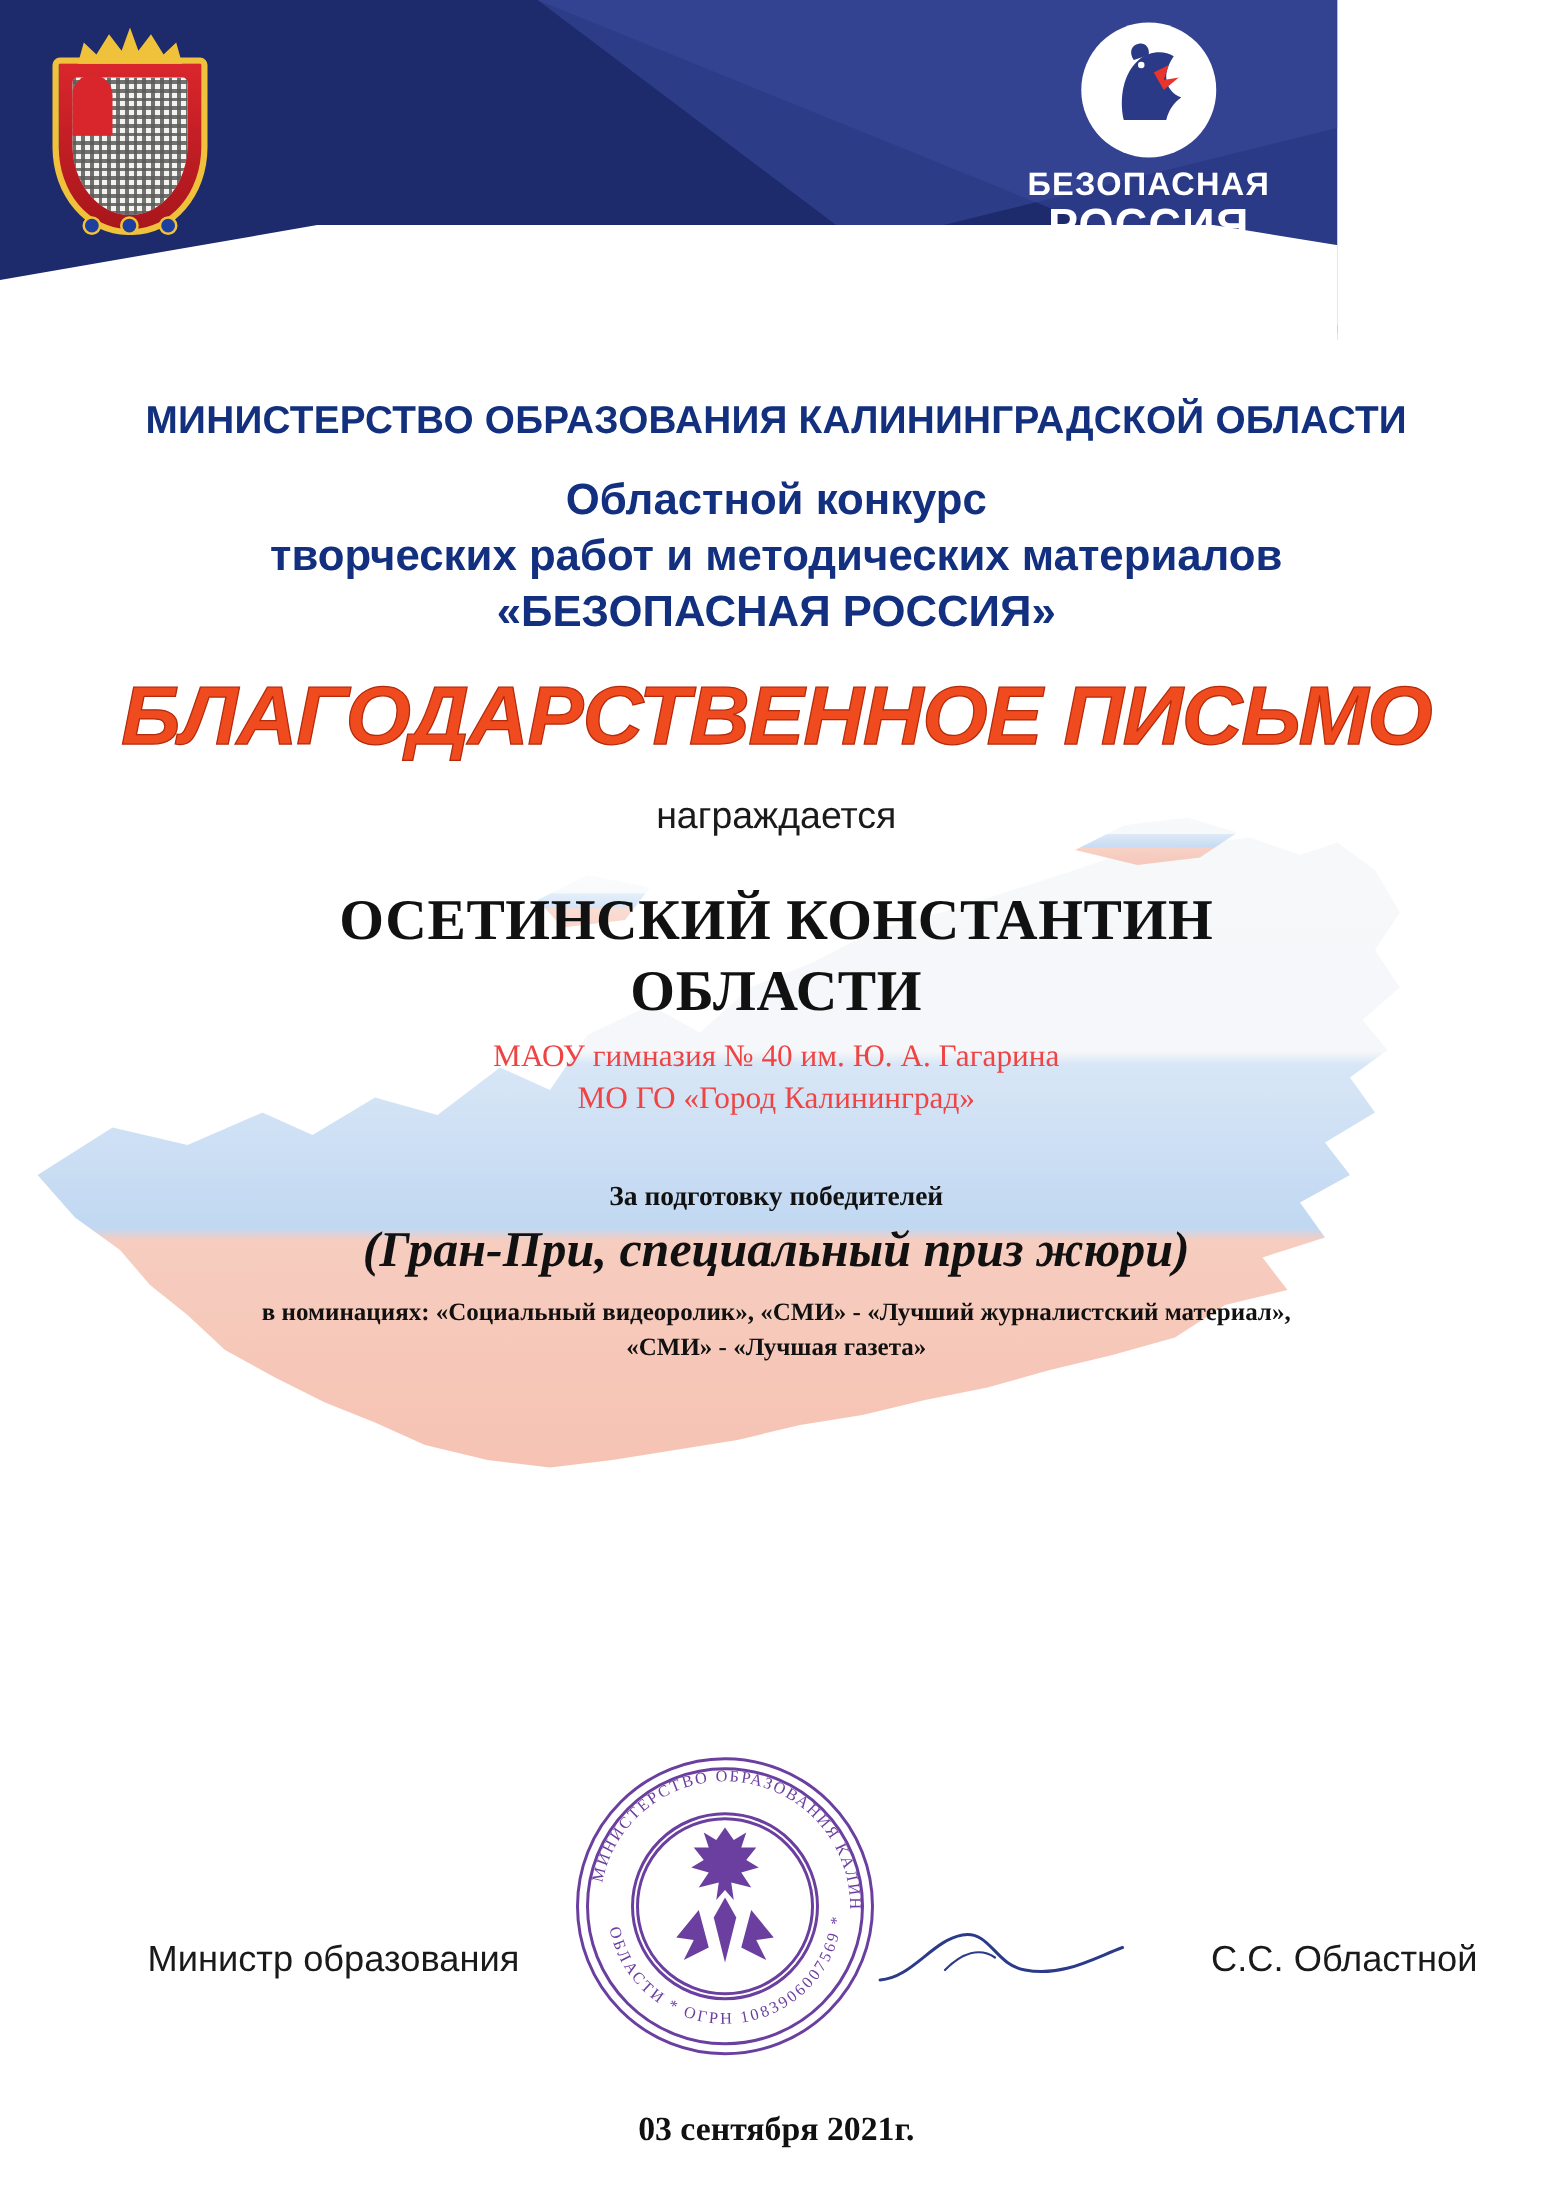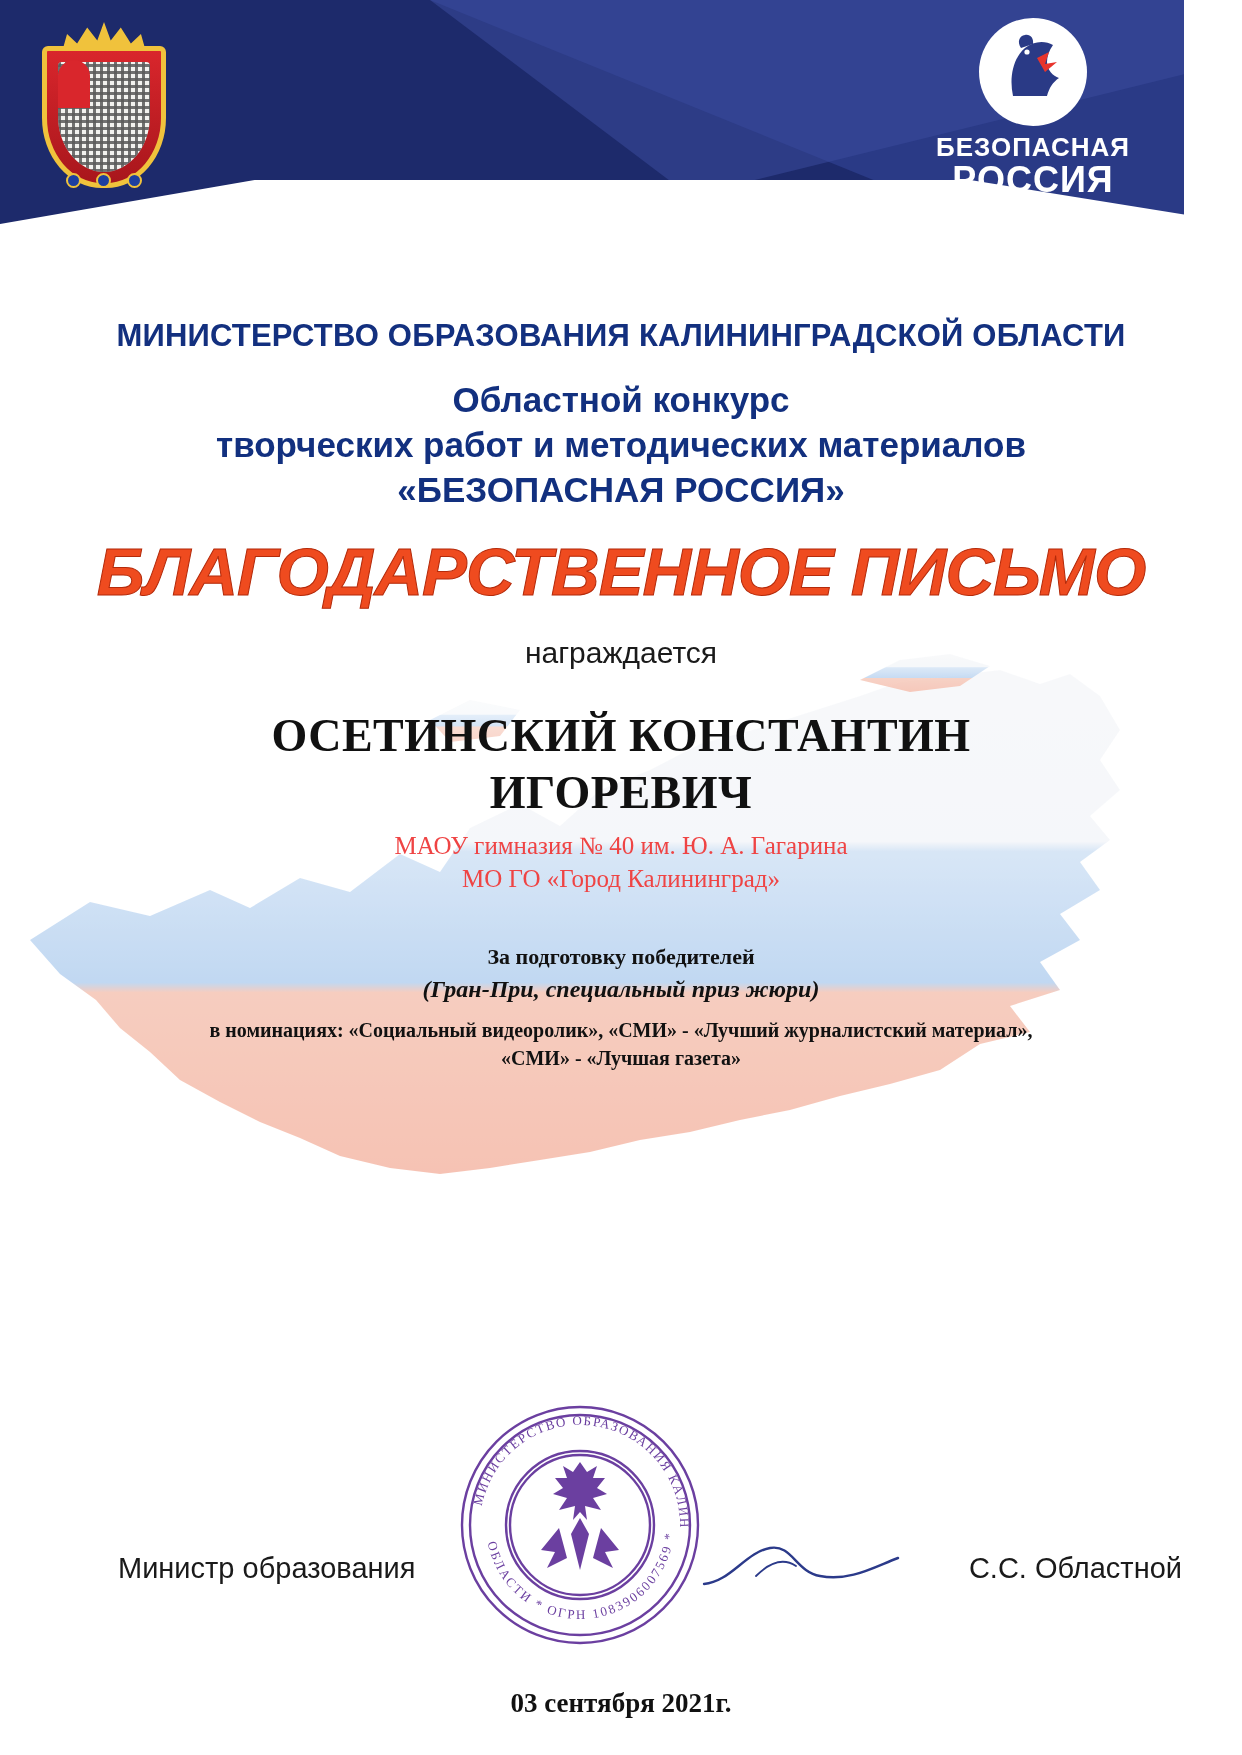--- a/index.html
+++ b/index.html
@@ -16,21 +16,21 @@
     height: 1755px;
     overflow: hidden;
     background: #ffffff;
   }
 
   
   .banner {
     position: absolute;
     left: 0;
     top: 0;
-    width: 1184px;
+    width: 1070px;
     height: 290px;
     overflow: hidden;
   }
   .banner-bg {
     position: absolute;
     inset: 0;
     background: #2a3a86;
     clip-path: polygon(0 0, 1242px 0, 1242px 255px, 1100px 272px, 600px 180px, 0 262px);
   }
   .banner-wedge-dark {
@@ -228,21 +228,21 @@
   }
   .reason {
     margin-top: 48px;
     font-size: 22px;
     font-weight: bold;
     font-family: "Liberation Serif", serif;
     color: #111111;
   }
   .reason-sub {
     margin-top: 6px;
-    font-size: 24px;
+    font-size: 40px;
     font-weight: bold;
     font-style: italic;
     font-family: "Liberation Serif", serif;
     color: #111111;
   }
   .nominations {
     margin: 14px auto 0;
     width: 830px;
     font-size: 20px;
     font-weight: bold;
@@ -377,21 +377,21 @@
       <div class="ln2">творческих работ и методических материалов</div>
       <div class="ln3">«БЕЗОПАСНАЯ РОССИЯ»</div>
     </div>
 
     <div class="letter-title">БЛАГОДАРСТВЕННОЕ ПИСЬМО</div>
 
     <div class="awarded">награждается</div>
 
     <div class="recipient">
       <div>ОСЕТИНСКИЙ КОНСТАНТИН</div>
-      <div>ИГОРЕВИЧ</div>
+      <div>ОБЛАСТИ</div>
     </div>
 
     <div class="school">
       <div>МАОУ гимназия № 40 им. Ю. А. Гагарина</div>
       <div>МО ГО «Город Калининград»</div>
     </div>
 
     <div class="reason">За подготовку победителей</div>
     <div class="reason-sub">(Гран-При, специальный приз жюри)</div>
     <div class="nominations">в номинациях: «Социальный видеоролик», «СМИ» - «Лучший журналистский материал», «СМИ» - «Лучшая газета»</div>

